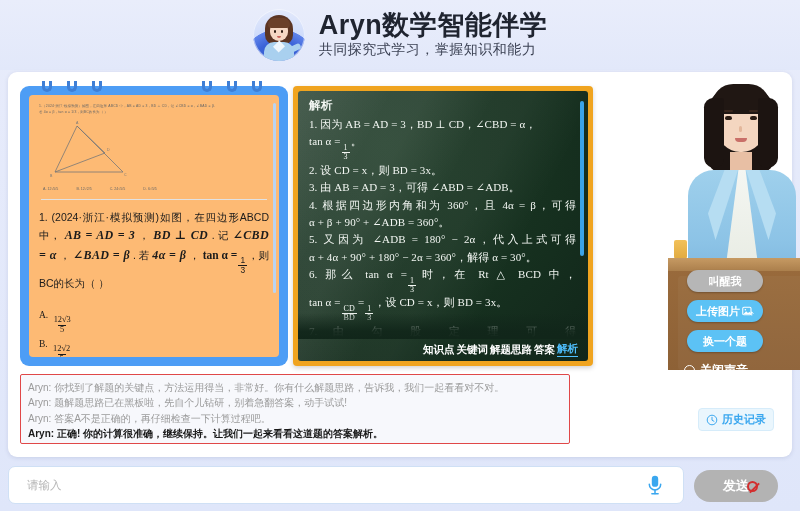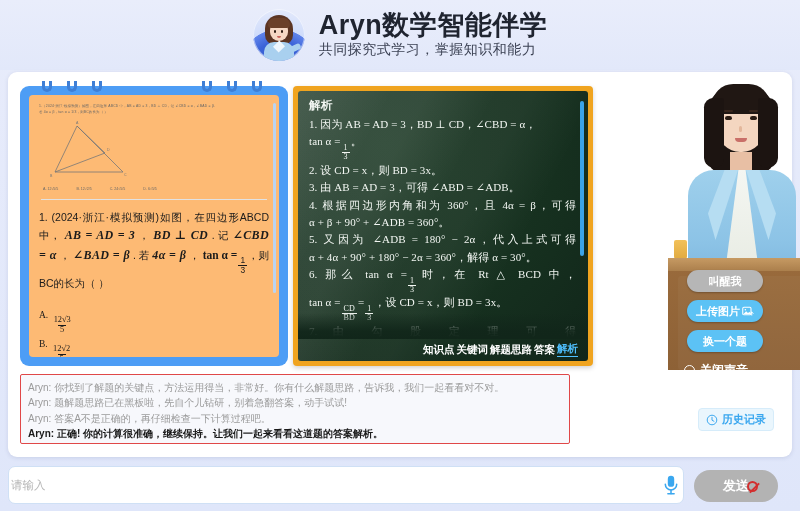--- a/index.html
+++ b/index.html
@@ -216,21 +216,21 @@
     display: flex; align-items: center; gap: 4px;
     background: #eaf6fd; border: 1px solid #d6ecfa; border-radius: 4px;
     padding: 3px 7px; cursor: pointer;
     font-size: 11px; font-weight: bold; color: #3aa7ef;
   }
 
   
   #input-bar {
     position: absolute; left: 8px; top: 466px; width: 676px; height: 38px;
     background: #ffffff; border: 1px solid #cfe0f5; border-radius: 7px;
-    display: flex; align-items: center; padding: 0 2px;
+    display: flex; align-items: center; padding: 0 18px;
   }
   #chat-input {
     flex: 1; border: none; outline: none; font-size: 11.5px; color: #222;
     background: transparent; font-family: "Liberation Sans","DejaVu Sans",sans-serif;
   }
   #chat-input::placeholder { color: #b6b6b6; }
   #mic-icon { width: 20px; height: 22px; flex: 0 0 auto; cursor: pointer; }
   #send-btn {
     position: absolute; left: 694px; top: 470px; width: 84px; height: 32px;
     background: #b3b3b3; border: none; border-radius: 16px; cursor: not-allowed;

